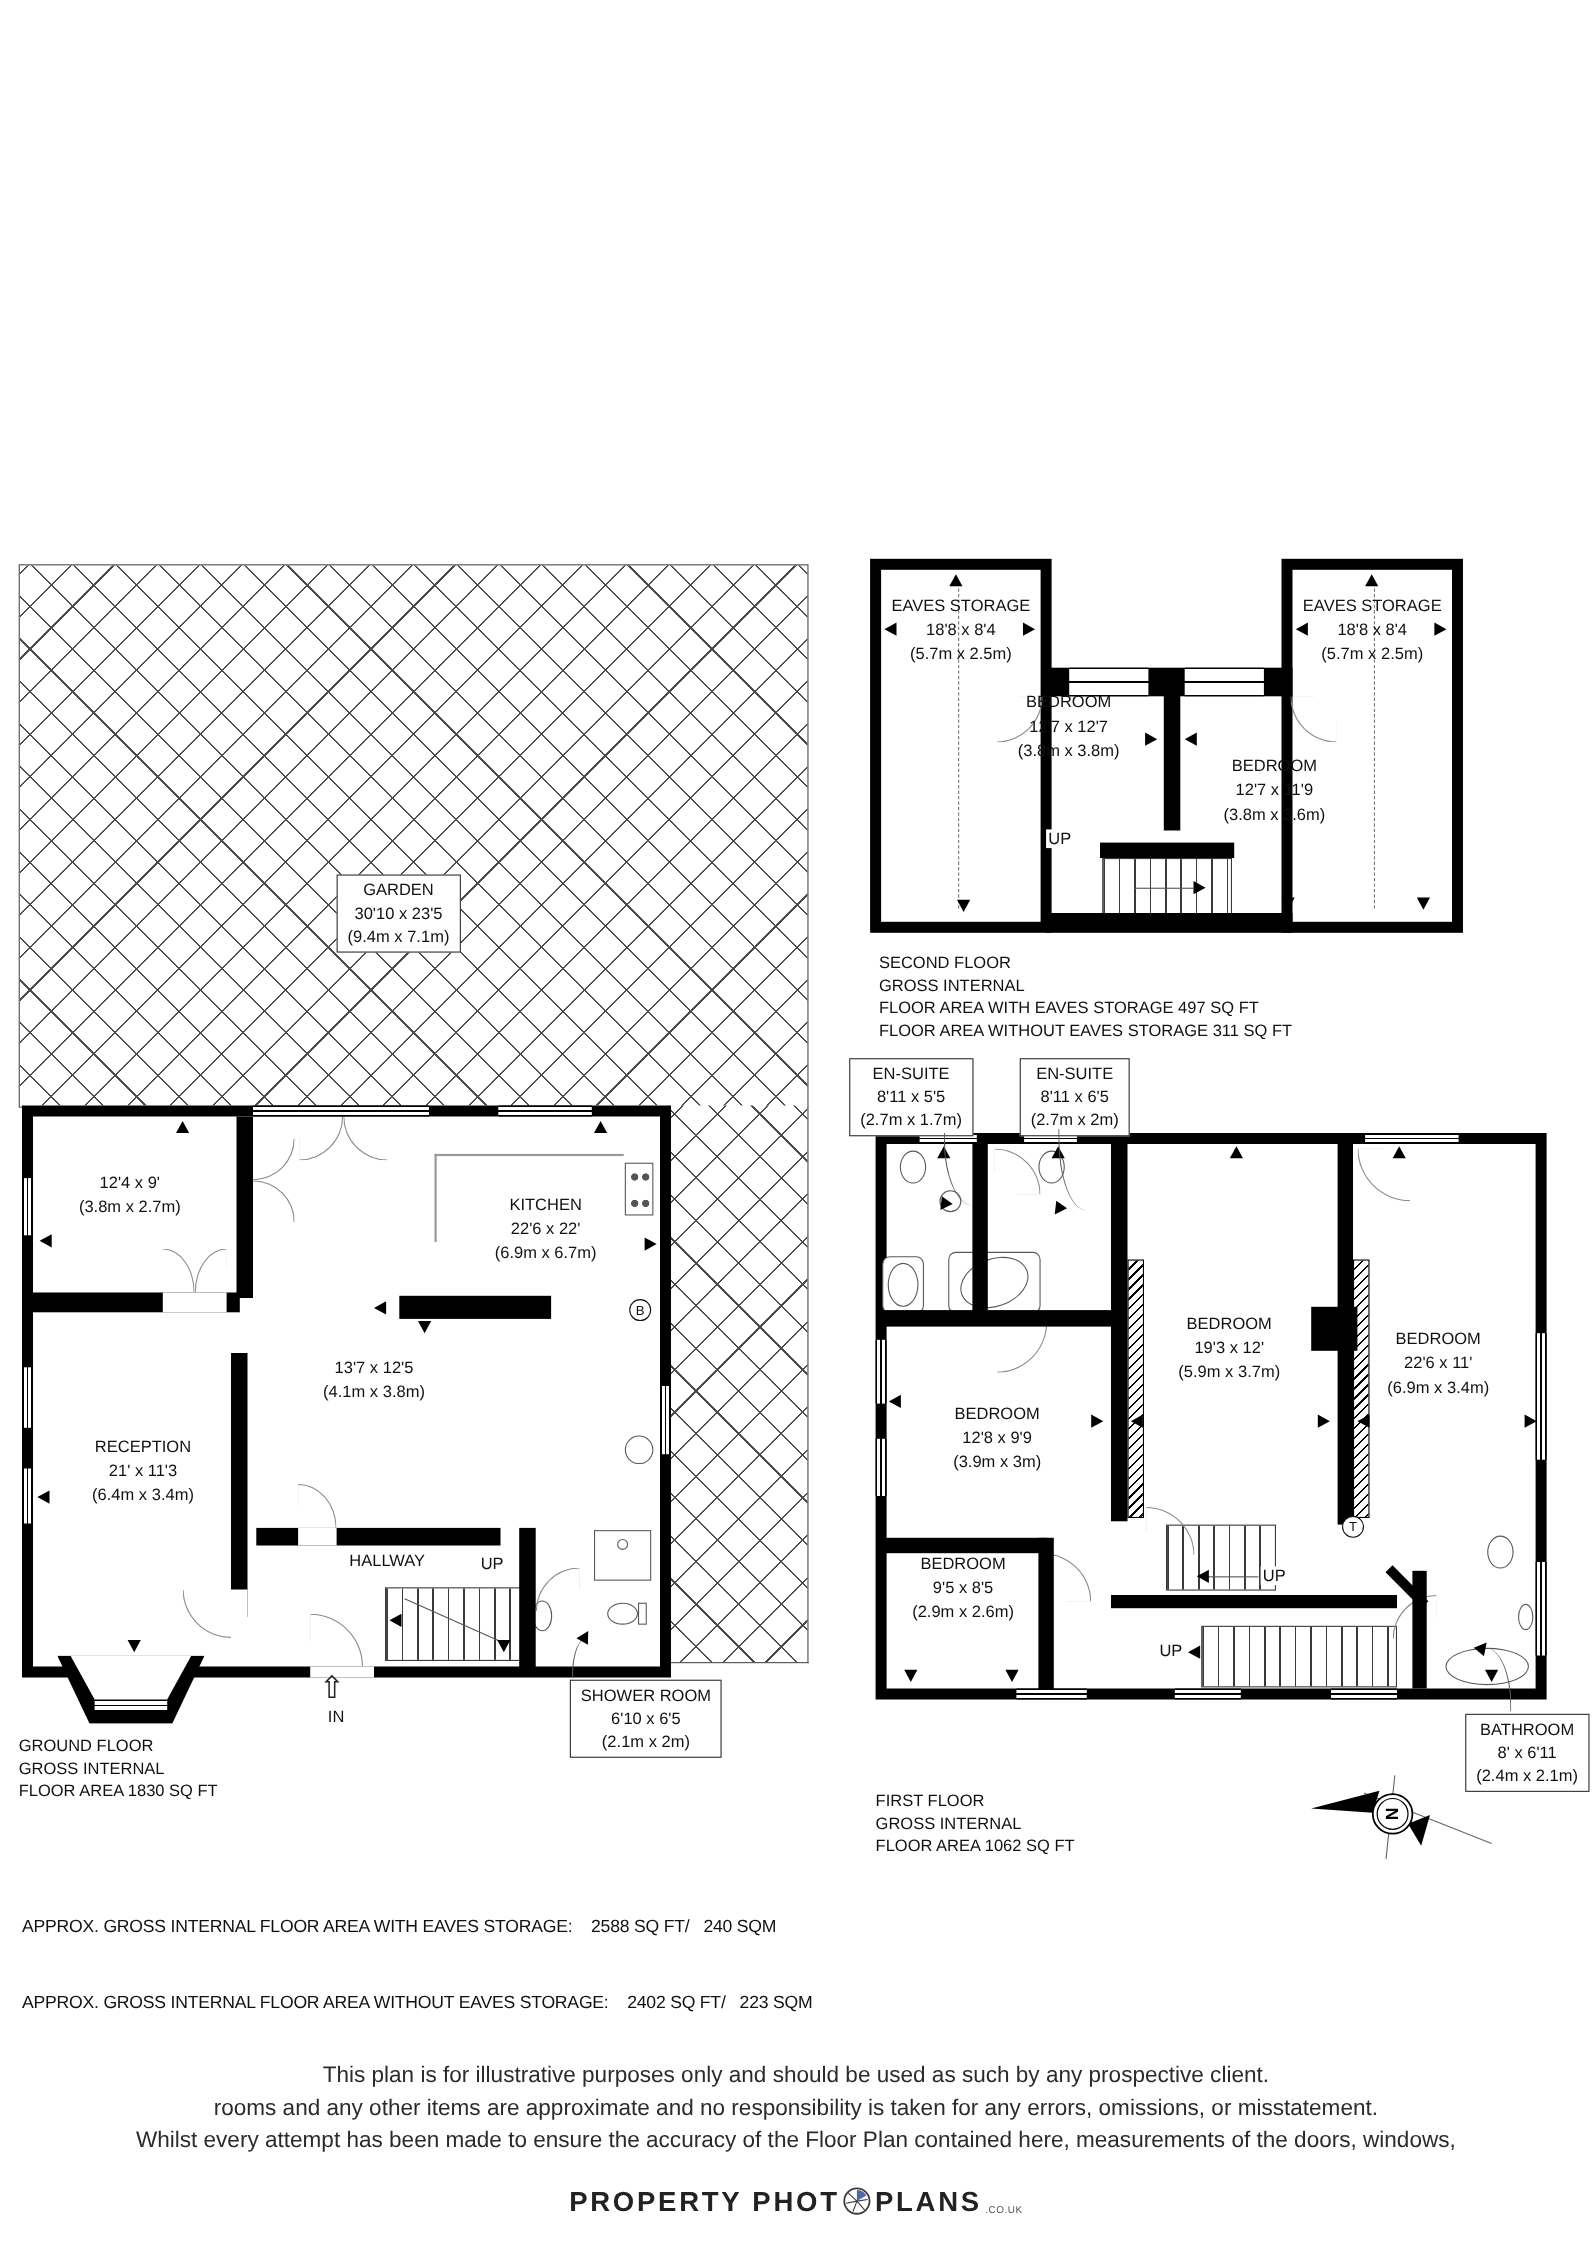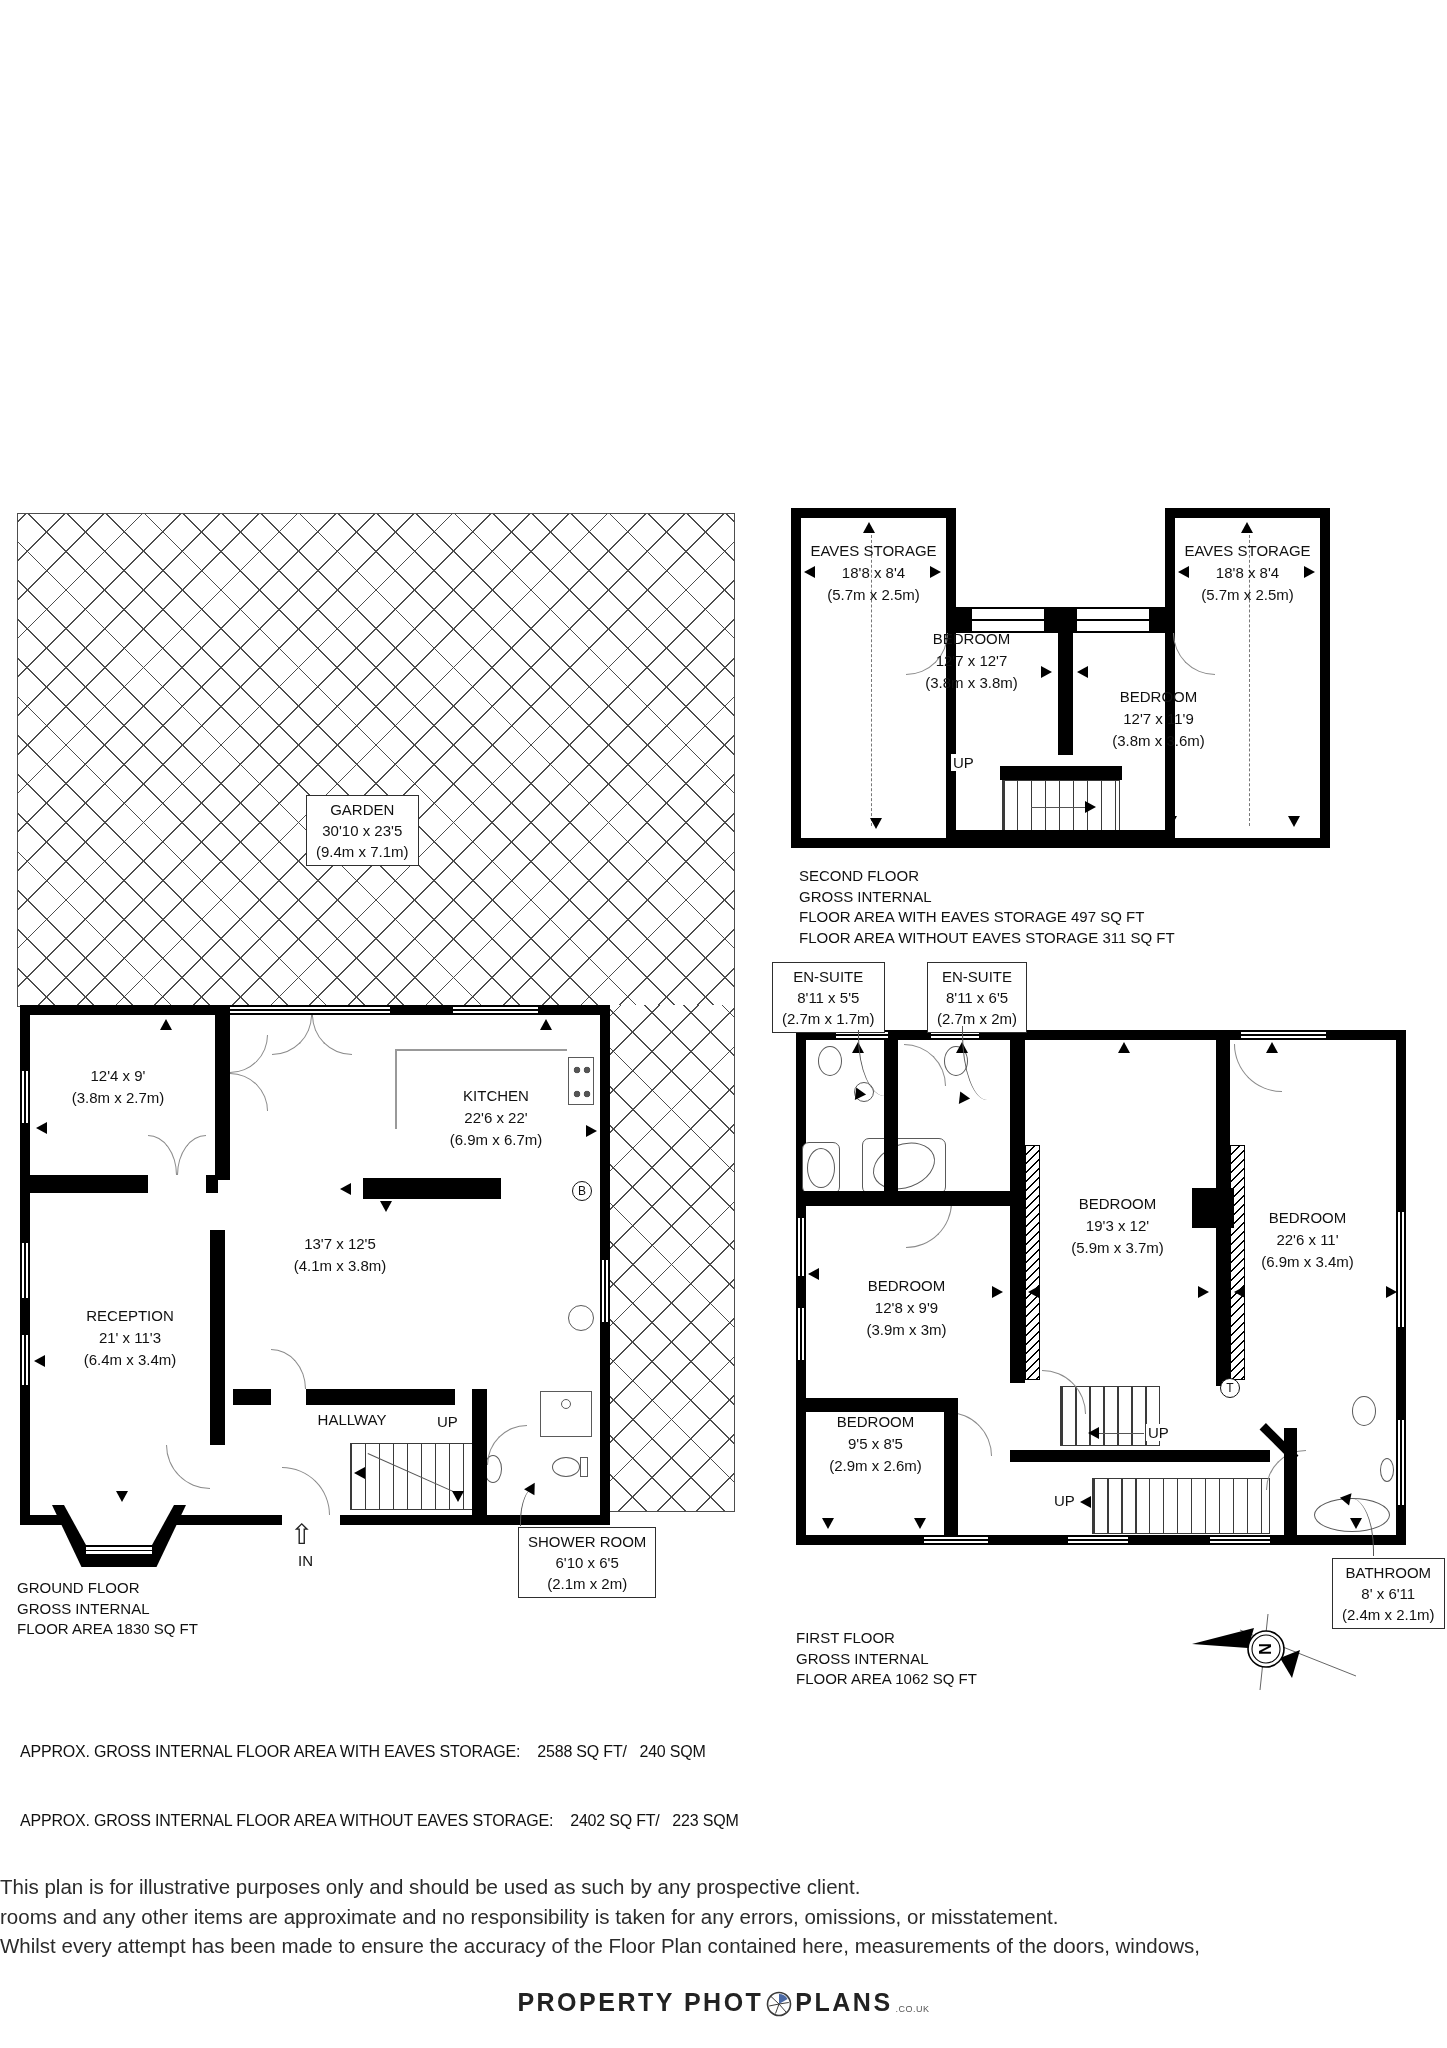--- a/index.html
+++ b/index.html
@@ -38,24 +38,24 @@
   .info{position:absolute;font-size:15px;line-height:20.5px;z-index:5}
   .fixture{position:absolute;border:1.4px solid #5a5a5a;background:#fff;z-index:2}
   .ellipse{border-radius:50%}
   .rounded{border-radius:7px}
   .circ{position:absolute;width:20px;height:20px;border:1.4px solid #111;border-radius:50%;
     font-size:12px;line-height:18px;text-align:center;background:#fff;z-index:5}
   .thinline{position:absolute;background:#555;z-index:2}
   .leader{position:absolute;z-index:6}
   .summary{position:absolute;left:20px;top:1694px;width:1390px;text-align:left;font-size:16px;
     line-height:23px;letter-spacing:-0.2px;white-space:pre-wrap;z-index:5}
-  .disclaimer{position:absolute;left:0;top:1872px;width:1447px;text-align:left;font-size:20.5px;
+  .disclaimer{position:absolute;left:0;top:1872px;width:1447px;text-align:center;font-size:20.5px;
     line-height:29.5px;color:#2b2b2b;z-index:5}
   .logo-wrap{position:absolute;left:0;top:1988px;width:1447px;text-align:center;z-index:5}
-  .logo-line{display:inline-flex;align-items:flex-end;gap:3px}
+  .logo-line{display:inline-flex;align-items:flex-start;gap:3px}
   .logo-text{font-weight:bold;font-size:25px;letter-spacing:2.5px;color:#222}
   .logo-suffix{font-size:9px;letter-spacing:.5px;color:#555;align-self:flex-end;margin-bottom:3px}
   .logo-tagline{font-size:9.5px;letter-spacing:5px;color:#666;margin-top:3px}
   .bayclip{position:absolute;z-index:1}
 </style>
 </head>
 <body>
 
 <div class="hatch" style="left:17px;top:513px;width:718px;height:494px"></div>
 <div class="hatch" style="left:608px;top:1005px;width:127px;height:507px;border-top:none"></div>

